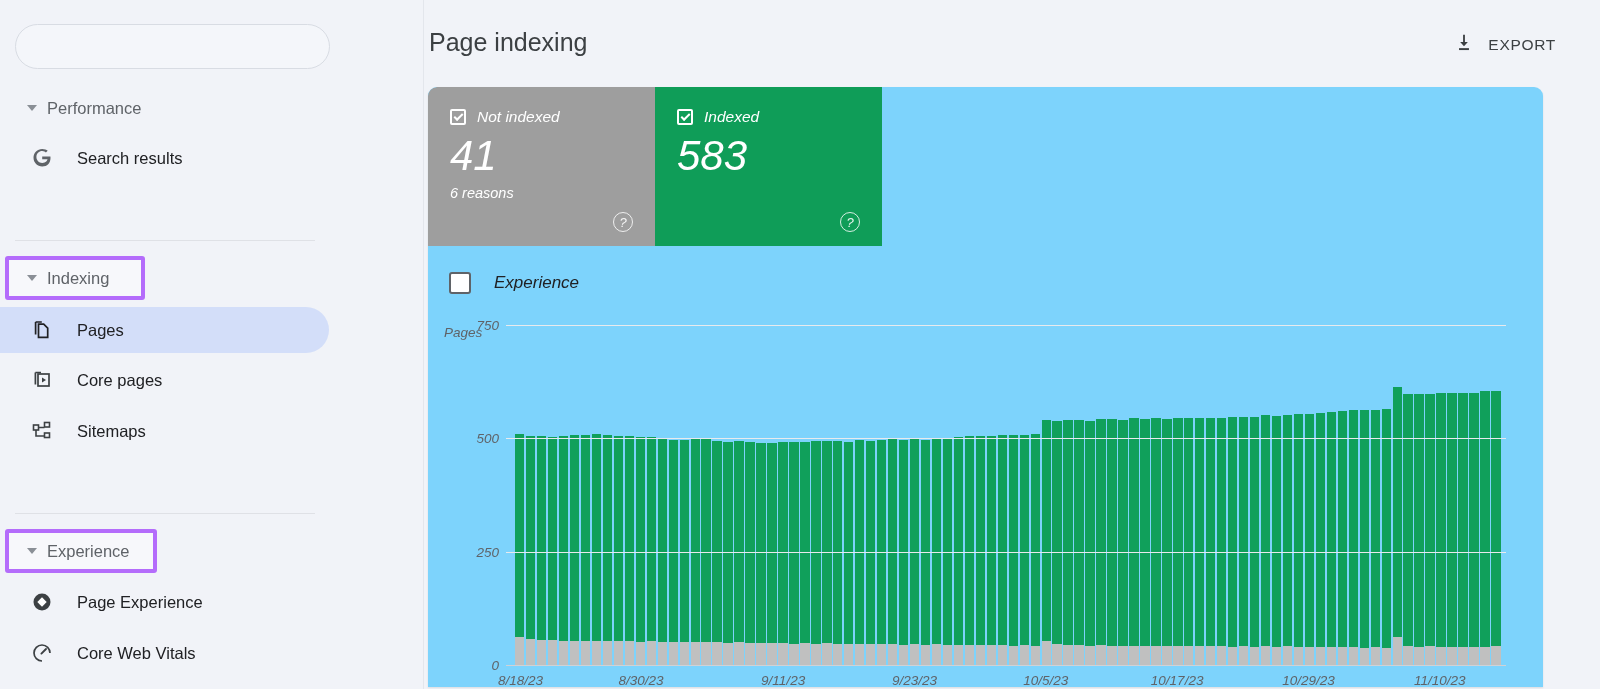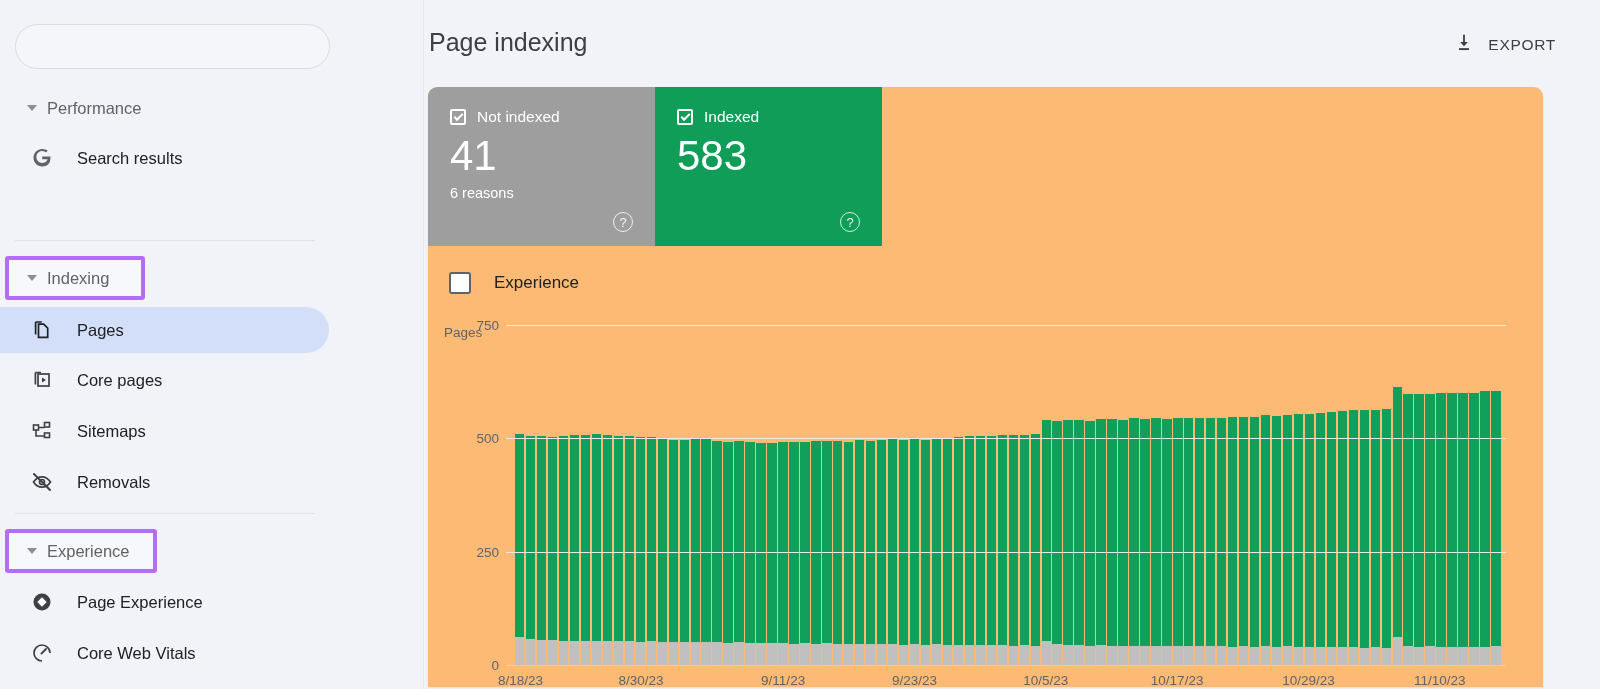--- a/index.html
+++ b/index.html
@@ -73,23 +73,24 @@
     position: absolute; right: 40px; top: 26px;
     display: flex; align-items: center; gap: 13px;
     font-size: 15.5px; letter-spacing: .7px; color: #3c4043;
     background: none; border: none; font-family: inherit;
     cursor: pointer; padding: 6px 4px;
   }
 
   .panel {
     position: absolute; left: 4px; top: 87px;
     width: 1115px; height: 600px;
-    background: #fdba74; border-radius: 9px 9px 0 0;
+    background: #7dd3fc; border-radius: 9px 9px 0 0;
     box-shadow: 0 1px 2px rgba(60,64,67,.12);
     overflow: hidden;
+    font-style: italic;
   }
 
   
   .cards { position: absolute; left: 0; top: 0; display: flex; }
   .card {
     width: 227px; height: 159px;
     padding: 21px 0 0 22px; position: relative; color: #fff;
   }
   .card.notindexed { background: #9e9e9e; border-radius: 9px 0 0 0; }
   .card.indexed { background: #0f9d58; }
@@ -217,30 +218,20 @@
         <svg width="24" height="24" viewBox="0 0 24 24">
           <rect x="3.5" y="6" width="5" height="5" fill="none" stroke="#3c4043" stroke-width="1.6"></rect>
           <rect x="14.5" y="3.5" width="5" height="4.5" fill="none" stroke="#3c4043" stroke-width="1.6"></rect>
           <rect x="14.5" y="14" width="5" height="4.5" fill="none" stroke="#3c4043" stroke-width="1.6"></rect>
           <path fill="none" stroke="#3c4043" stroke-width="1.6" d="M6 11v6h8.5M8.5 8.5h6"></path>
         </svg>
       </span>
       <span>Sitemaps</span>
     </div>
 
-    <div class="nav-item" style="top:459px;">
-      <span class="nav-icon">
-        <svg width="24" height="24" viewBox="0 0 24 24">
-          <path fill="none" stroke="#3c4043" stroke-width="1.7" d="M3.5 12s3.4-5.2 8.5-5.2 8.5 5.2 8.5 5.2-3.4 5.2-8.5 5.2S3.5 12 3.5 12z"></path>
-          <circle cx="12" cy="12" r="2.5" fill="none" stroke="#3c4043" stroke-width="1.7"></circle>
-          <line x1="4" y1="4" x2="20" y2="20" stroke="#3c4043" stroke-width="2" stroke-linecap="round"></line>
-        </svg>
-      </span>
-      <span>Removals</span>
-    </div>
 
     <div class="divider" style="top:513px;"></div>
 
     <div class="section-head hl-box" style="left:5px; top:529px; width:152px; height:44px;">
       <span class="caret"></span>
       <span>Experience</span>
     </div>
 
     <div class="nav-item" style="top:579px;">
       <span class="nav-icon">

